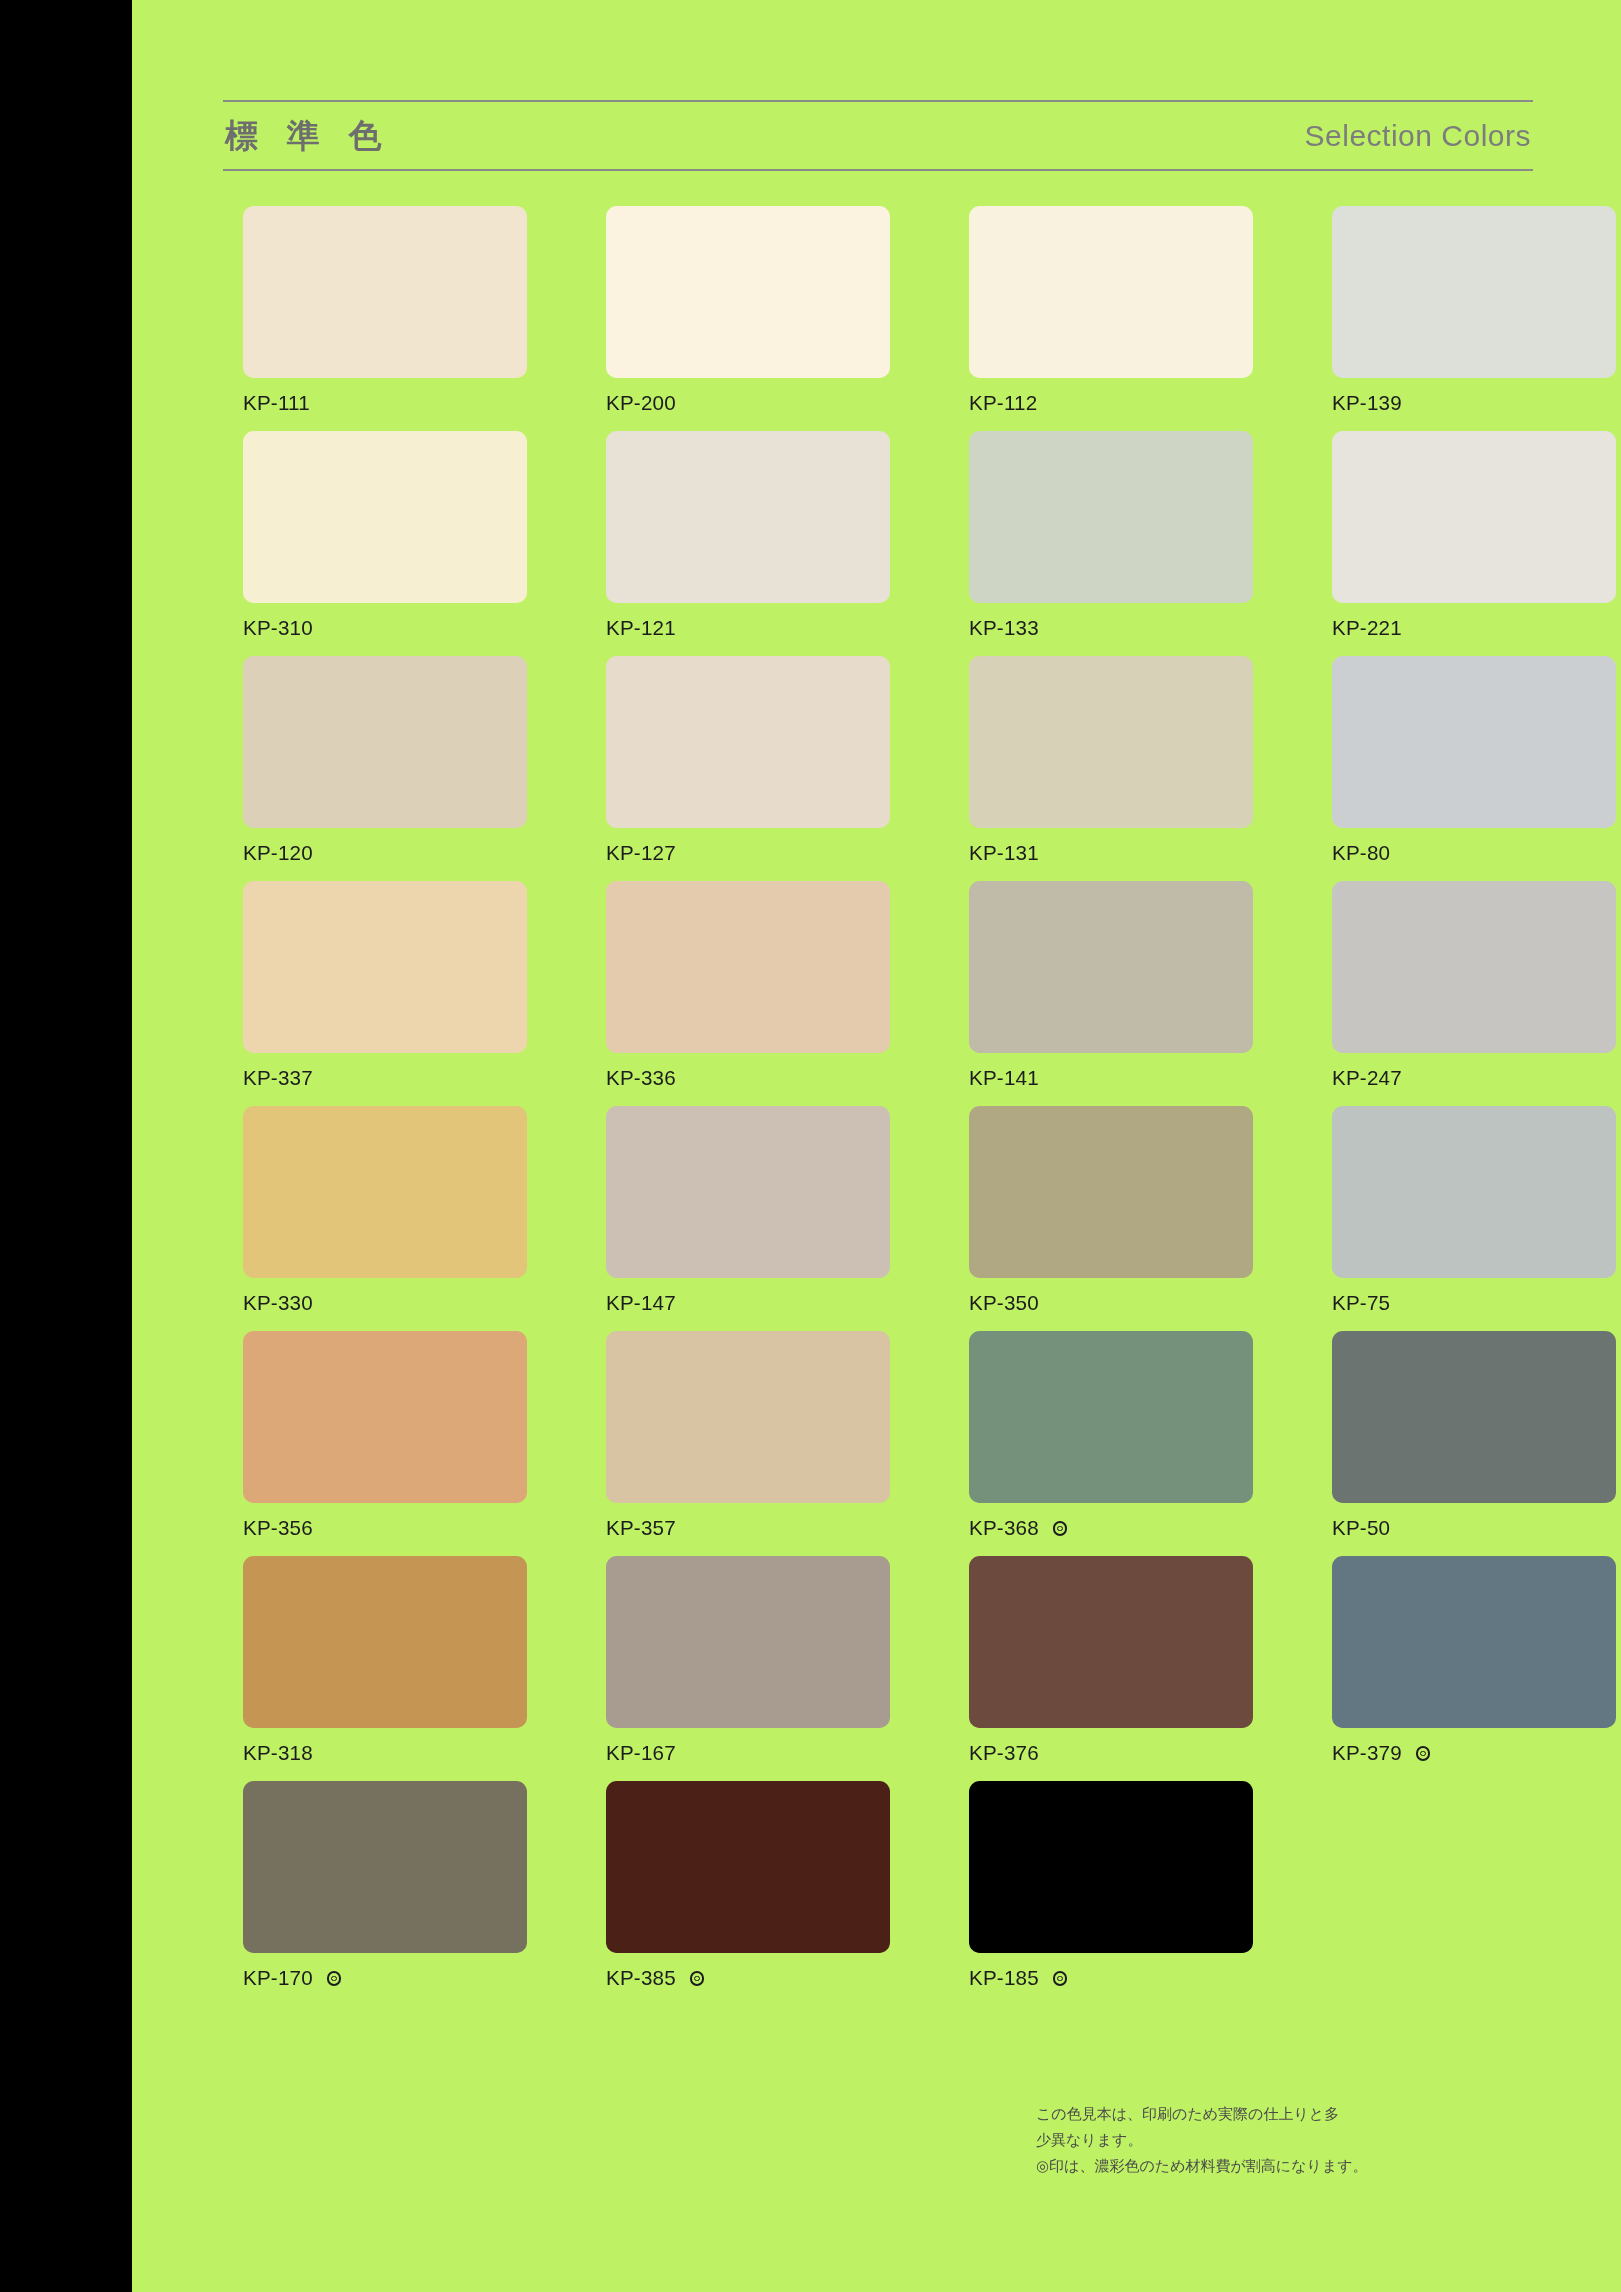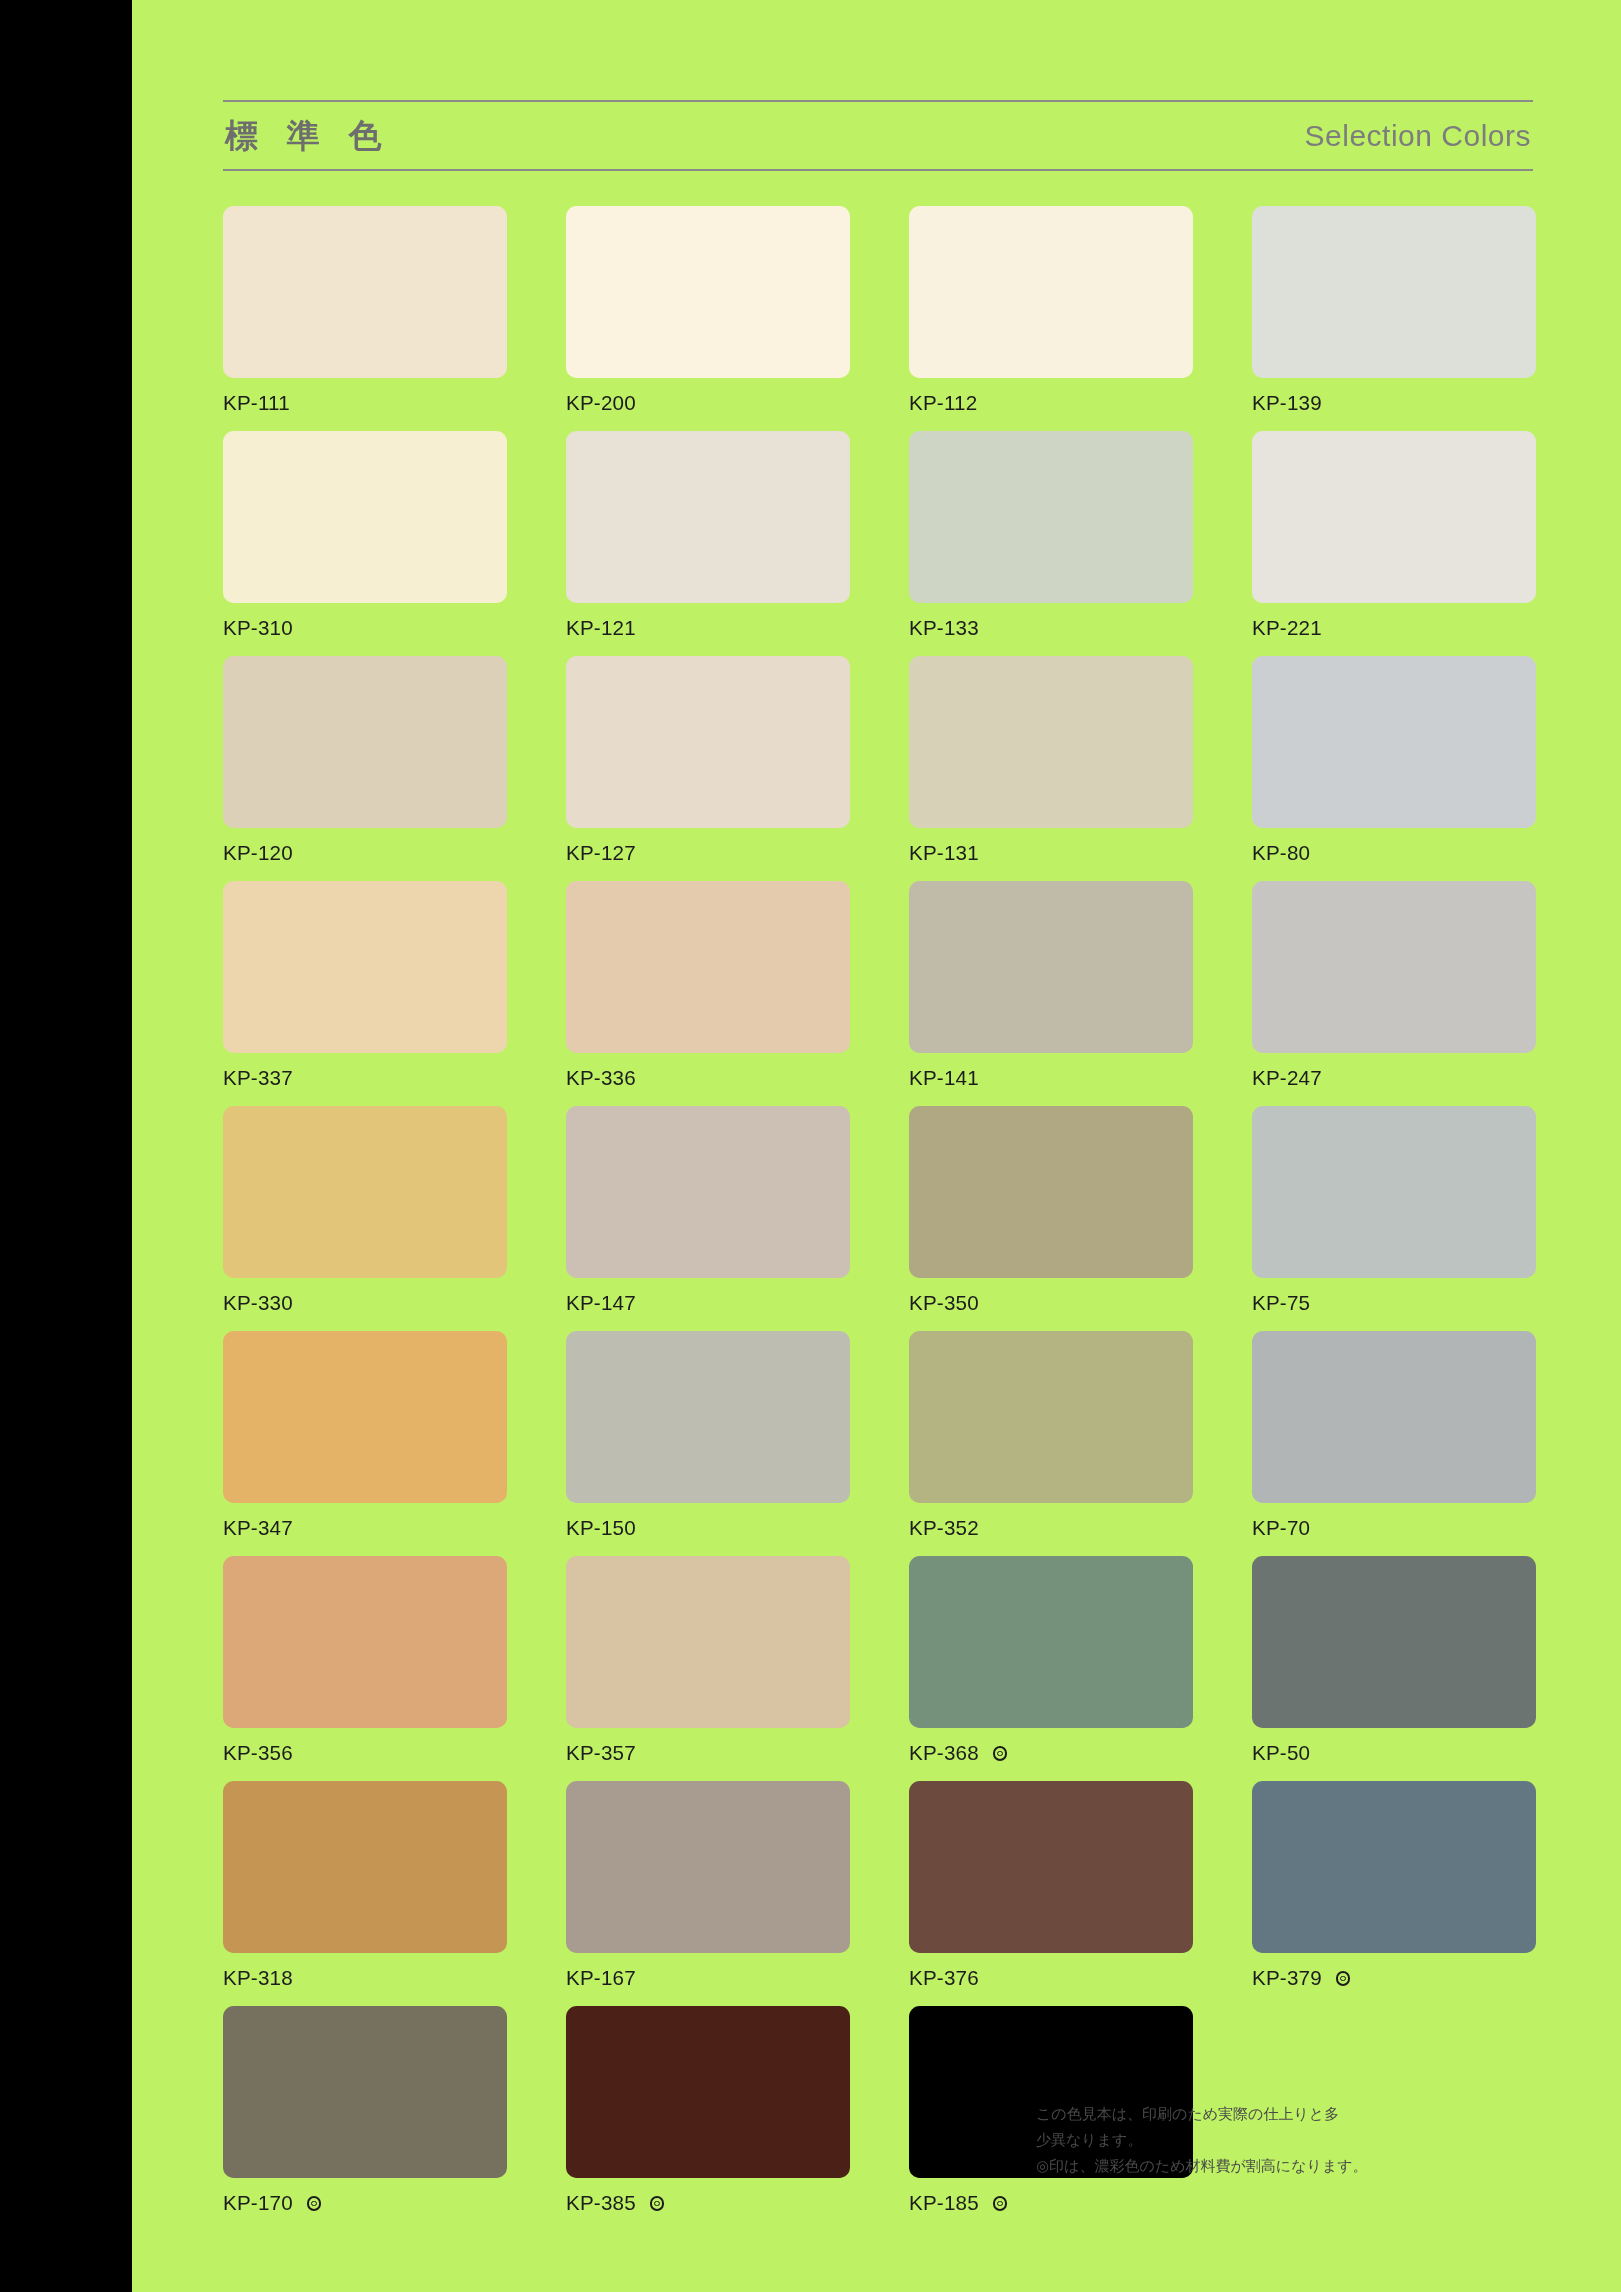--- a/index.html
+++ b/index.html
@@ -83,20 +83,21 @@
 
   .row {
     display: flex;
     height: 225px;
   }
 
   .cell {
     width: 284px;
     margin-right: 59px;
     position: relative;
+    margin-left: 20px;
   }
   .cell:last-child { margin-right: 0; }
 
   .cell.empty { visibility: hidden; }
 
   .swatch {
     width: 284px;
     height: 172px;
     border-radius: 10.8px;
   }
@@ -294,46 +295,20 @@
           </div>
           <div class="cell">
             <div class="swatch" title="KP-75" style="background: rgb(188, 195, 193);"></div>
             <div class="label">
               <span class="code">KP-75</span>
             </div>
           </div>
         </div>
         <div class="row">
           <div class="cell">
-            <div class="swatch" title="KP-347" style="background: rgb(229, 179, 104);"></div>
-            <div class="label">
-              <span class="code">KP-347</span>
-            </div>
-          </div>
-          <div class="cell">
-            <div class="swatch" title="KP-150" style="background: rgb(190, 189, 178);"></div>
-            <div class="label">
-              <span class="code">KP-150</span>
-            </div>
-          </div>
-          <div class="cell">
-            <div class="swatch" title="KP-352" style="background: rgb(180, 179, 130);"></div>
-            <div class="label">
-              <span class="code">KP-352</span>
-            </div>
-          </div>
-          <div class="cell">
-            <div class="swatch" title="KP-70" style="background: rgb(177, 181, 182);"></div>
-            <div class="label">
-              <span class="code">KP-70</span>
-            </div>
-          </div>
-        </div>
-        <div class="row">
-          <div class="cell">
             <div class="swatch" title="KP-356" style="background: rgb(221, 168, 120);"></div>
             <div class="label">
               <span class="code">KP-356</span>
             </div>
           </div>
           <div class="cell">
             <div class="swatch" title="KP-357" style="background: rgb(216, 196, 162);"></div>
             <div class="label">
               <span class="code">KP-357</span>
             </div>

